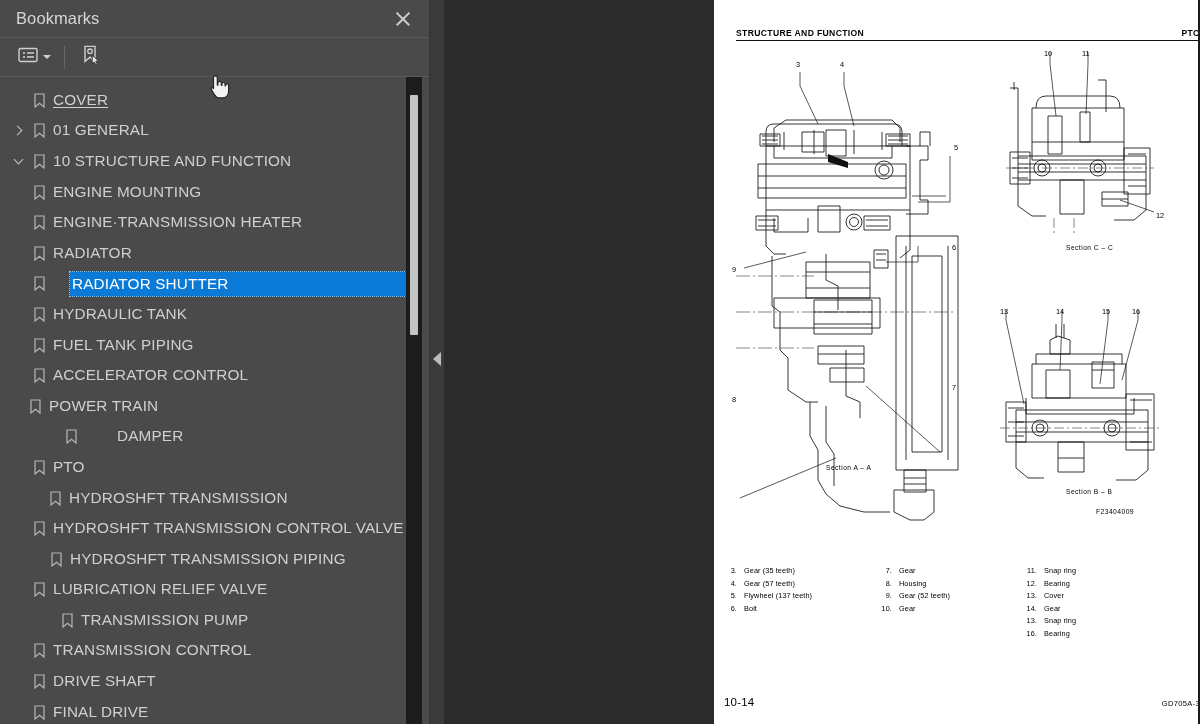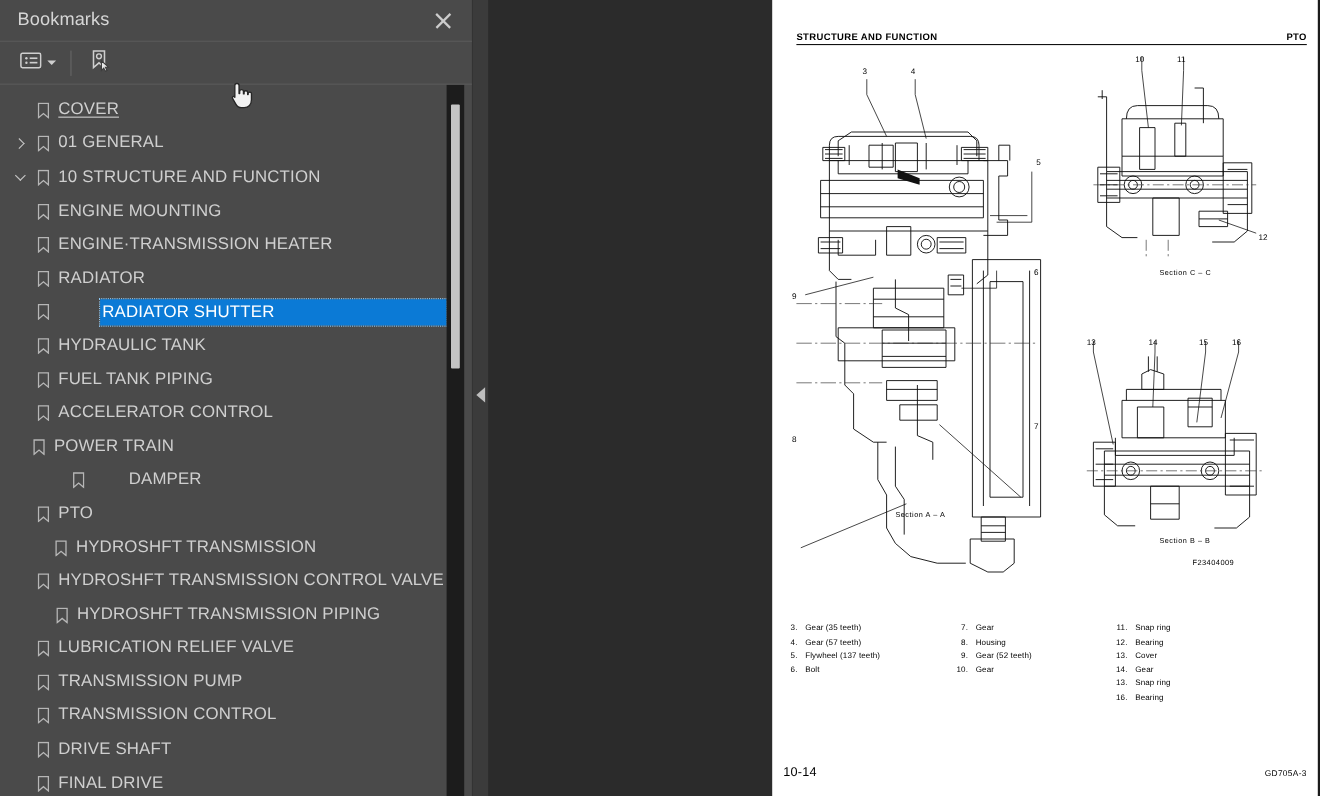--- a/index.html
+++ b/index.html
@@ -87,21 +87,20 @@
   }
   .tree-row.link .row-label { text-decoration: underline; text-underline-offset: 2px; }
   .tree-row.selected { }
   .tree-row.selected .row-label {
     background: #0b7ad6; color: #ffffff;
     display: block;
     position: absolute; left: 70px; right: 23px; top: 3px; bottom: 3px;
     line-height: 24px;
     outline: 1px dotted #8fc6ef;
     padding: 0 0 0 2px;
-    margin-left: 21px;
   }
 
   
   #tree-sb-track {
     position: absolute; right: 7px; top: 0; width: 16px; bottom: 0;
     background: #1c1c1c;
   }
   #tree-sb-thumb {
     position: absolute; left: 4px; width: 8px;
     top: 18px; height: 240px;
@@ -116,21 +115,21 @@
   }
   #collapse-handle {
     position: absolute; left: 3px; top: 352px;
     width: 0; height: 0;
     border-top: 7px solid transparent; border-bottom: 7px solid transparent;
     border-right: 8px solid #bdbdbd;
     cursor: pointer;
   }
   #viewer {
     flex: 1 1 auto; height: 724px;
-    background: #2b2b2b; position: relative;
+    background: #2b2b2b; position: relative; margin-left: 12px;
   }
 
   
   #pdf-page {
     position: absolute; left: 258px; top: 0;
     width: 498px; height: 724px;
     background: #ffffff;
     color: #000;
     overflow: hidden;
   }
@@ -368,21 +367,21 @@
           </div>
           <div class="tree-row" style="padding-left: 8px;">
             <div class="twisty"></div>
             <div class="bm-ico">
               <svg width="11" height="15" viewBox="0 0 11 15">
                 <path d="M1 1h9v13l-4.5-3.8L1 14z" fill="none" stroke="#b6b6b6" stroke-width="1.2"></path>
               </svg>
             </div>
             <div class="row-label">LUBRICATION RELIEF VALVE</div>
           </div>
-          <div class="tree-row" style="padding-left: 8px;">
+          <div class="tree-row" style="padding-left: 8px; margin-left: 28px;">
             <div class="twisty"></div>
             <div class="bm-ico">
               <svg width="11" height="15" viewBox="0 0 11 15">
                 <path d="M1 1h9v13l-4.5-3.8L1 14z" fill="none" stroke="#b6b6b6" stroke-width="1.2"></path>
               </svg>
             </div>
             <div class="row-label">TRANSMISSION PUMP</div>
           </div>
           <div class="tree-row" style="padding-left: 8px;">
             <div class="twisty"></div>

